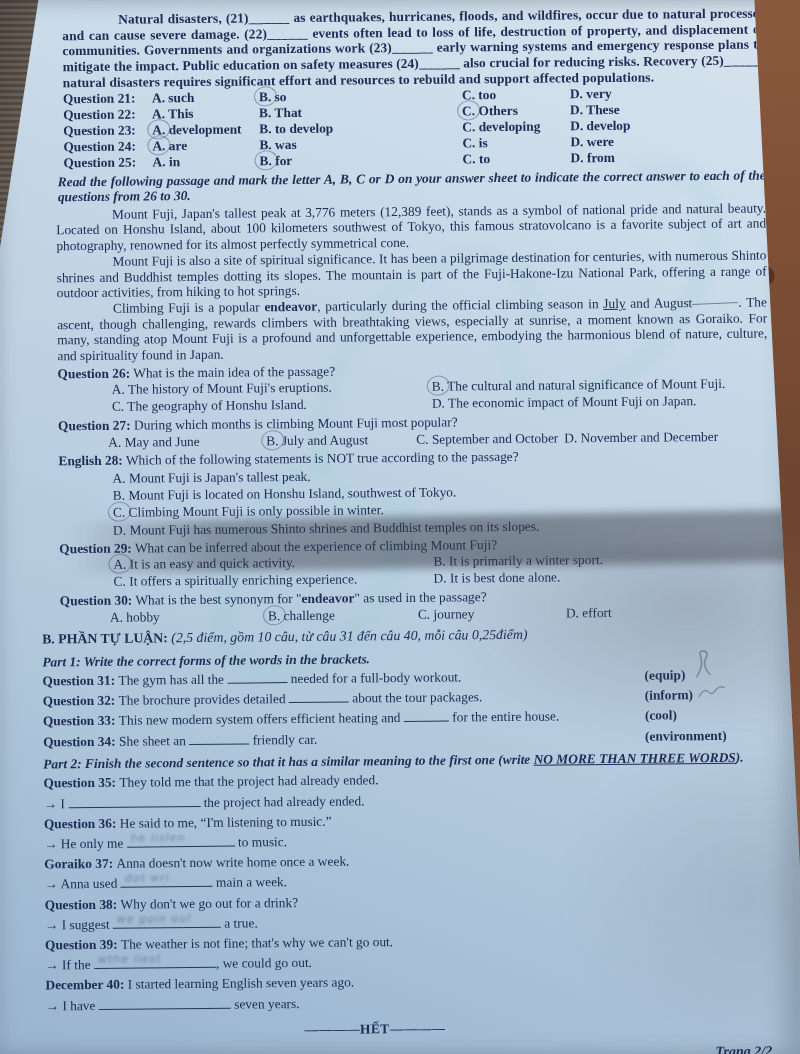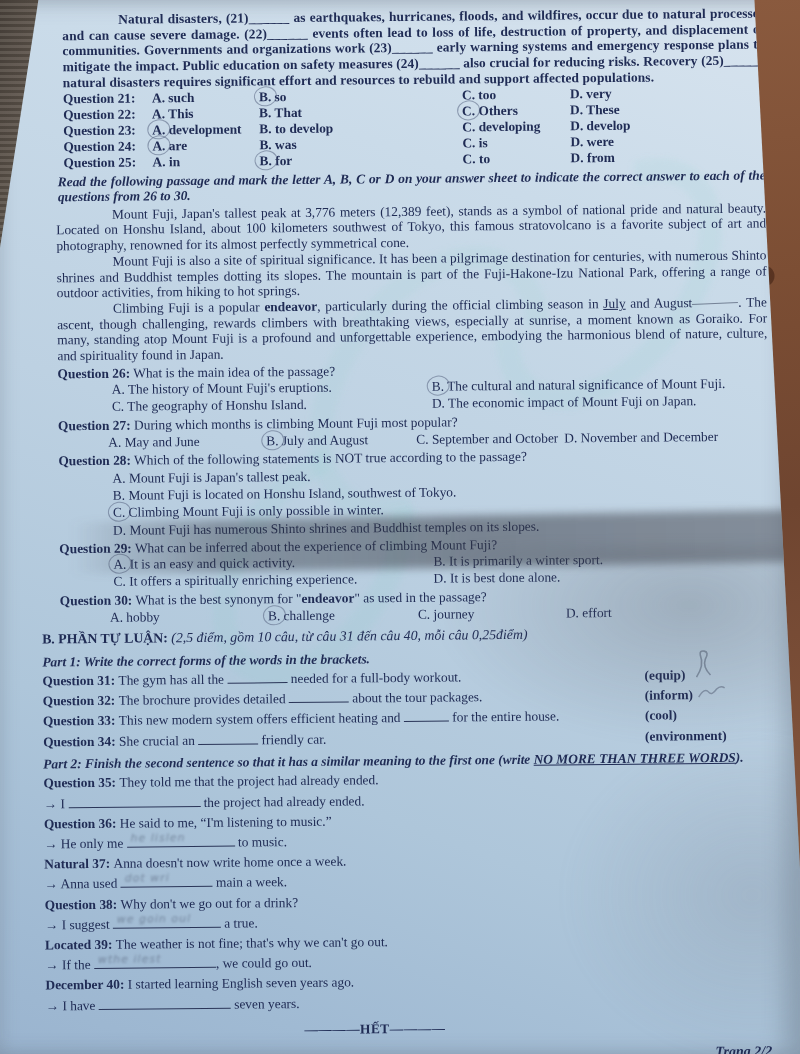--- a/index.html
+++ b/index.html
@@ -149,21 +149,21 @@
       </div>
 
       <p class="qline"><span class="qlbl">Question 27:</span> <span>During which months is climbing Mount Fuji most popular?</span></p>
       <div class="opt4col">
         <span>A. May and June</span>
         <span class="pc">B. July and August</span>
         <span>C. September and October</span>
         <span>D. November and December</span>
       </div>
 
-      <p class="qline"><span class="qlbl">Question 28:</span> <span>Which of the following statements is NOT true according to the passage?</span></p>
+      <p class="qline"><span class="qlbl">English 28:</span> <span>Which of the following statements is NOT true according to the passage?</span></p>
       <div class="optstack">
         <div><span>A. Mount Fuji is Japan's tallest peak.</span></div>
         <div><span>B. Mount Fuji is located on Honshu Island, southwest of Tokyo.</span></div>
         <div><span class="pc">C. Climbing Mount Fuji is only possible in winter.</span></div>
         <div><span>D. Mount Fuji has numerous Shinto shrines and Buddhist temples on its slopes.</span></div>
       </div>
 
       <p class="qline"><span class="qlbl">Question 29:</span> <span>What can be inferred about the experience of climbing Mount Fuji?</span></p>
       <div class="opt2col">
         <span class="pc">A. It is an easy and quick activity.</span>
@@ -202,39 +202,39 @@
           <svg class="scr" width="30" height="18" viewBox="0 0 30 18" style="left:52px;top:-2px;">
               <path d="M2 14 Q8 4 12 9 Q15 13 20 6 Q24 2 28 5" fill="none" stroke="rgba(80,92,115,.5)" stroke-width="1.4"></path>
             </svg>
         </span>
       </div>
       <div class="wf">
         <span class="wfq"><span class="b">Question 33: </span><span>This new modern system offers efficient heating and </span><span class="blank w45"></span><span> for the entire house.</span></span>
         <span class="hint"><span>(cool)</span></span>
       </div>
       <div class="wf">
-        <span class="wfq"><span class="b">Question 34: </span><span>She crucial an </span><span class="blank w60"></span><span> friendly car.</span></span>
+        <span class="wfq"><span class="b">Question 34: </span><span>She sheet an </span><span class="blank w60"></span><span> friendly car.</span></span>
         <span class="hint"><span>(environment)</span></span>
       </div>
 
       <p class="part"><span>Part 2:</span> <span>Finish the second sentence so that it has a similar meaning to the first one (write </span><span class="u">NO MORE THAN THREE WORDS</span><span>).</span></p>
 
       <p class="s1"><span class="b">Question 35: </span><span>They told me that the project had already ended.</span></p>
       <p class="s2"><span>→ I </span><span class="blank w130"></span><span> the project had already ended.</span></p>
 
       <p class="s1"><span class="b">Question 36: </span><span>He said to me, “I'm listening to music.”</span></p>
       <p class="s2"><span>→ He only me </span><span class="blank w110"><span class="hw">he lislen</span></span><span> to music.</span></p>
 
-      <p class="s1"><span class="b">Natural 37: </span><span>Anna doesn't now write home once a week.</span></p>
+      <p class="s1"><span class="b">Goraiko 37: </span><span>Anna doesn't now write home once a week.</span></p>
       <p class="s2"><span>→ Anna used </span><span class="blank w90"><span class="hw">dot wri</span></span><span> main a week.</span></p>
 
       <p class="s1"><span class="b">Question 38: </span><span>Why don't we go out for a drink?</span></p>
       <p class="s2"><span>→ I suggest </span><span class="blank w110"><span class="hw">we goin oul</span></span><span> a true.</span></p>
 
-      <p class="s1"><span class="b">Located 39: </span><span>The weather is not fine; that's why we can't go out.</span></p>
+      <p class="s1"><span class="b">Question 39: </span><span>The weather is not fine; that's why we can't go out.</span></p>
       <p class="s2"><span>→ If the </span><span class="blank w120"><span class="hw">wthe ilest</span></span><span>, we could go out.</span></p>
 
       <p class="s1"><span class="b">December 40: </span><span>I started learning English seven years ago.</span></p>
       <p class="s2"><span>→ I have </span><span class="blank w130"></span><span> seven years.</span></p>
 
       <p class="het">————HẾT————</p>
       <p class="pageno">Trang 2/2</p>
     </div>
   </div>
 

